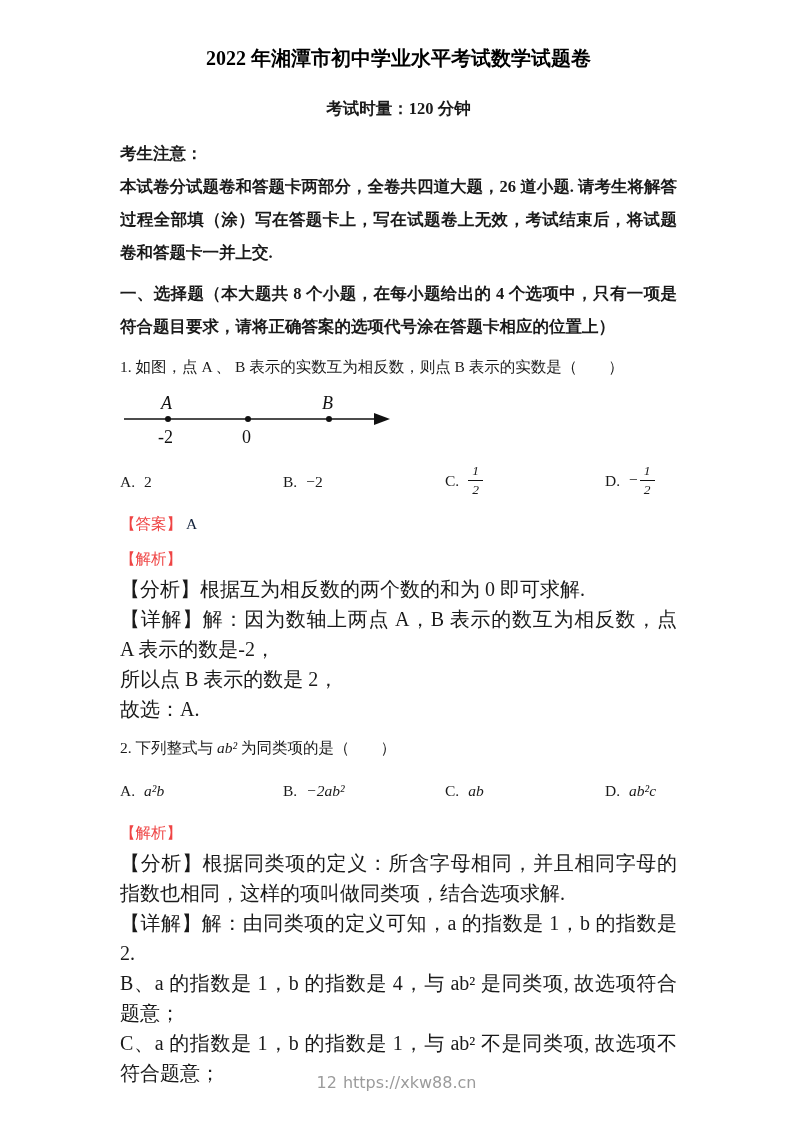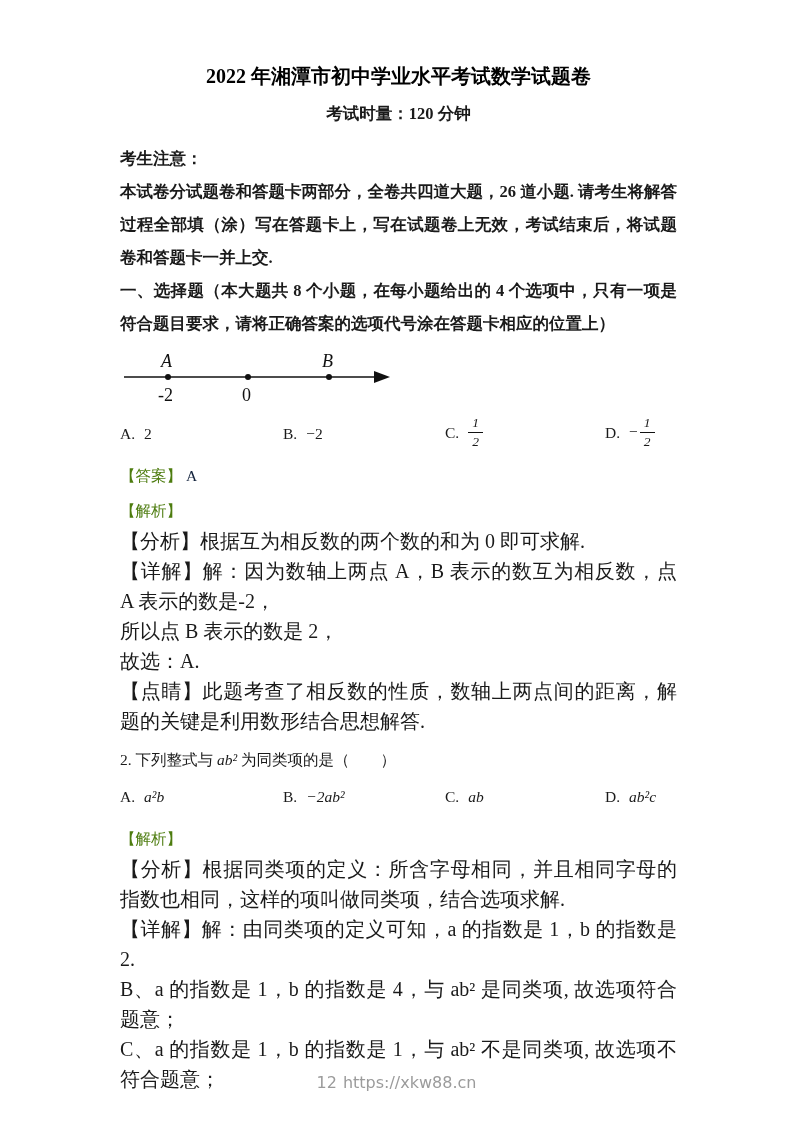--- a/index.html
+++ b/index.html
@@ -8,70 +8,70 @@
     width:793px; height:1122px;
     margin:0 auto;
     background:#ffffff;
     font-family:"Liberation Serif","DejaVu Serif",serif;
     color:#1a1a1a;
     overflow:hidden;
   }
   .content { padding:0 116px 0 120px; }
 
   .title {
-    margin:0; padding-top:62px;
+    margin:0; padding-top:44px;
     font-size:20px; line-height:28px;
     font-weight:bold; text-align:center;
     color:#000;
   }
   .subtitle {
-    margin-top:13px;
+    margin-top:26px;
     font-size:16.5px; font-weight:bold; text-align:center;
   }
   .notice-heading {
     margin-top:17px;
     font-size:16.5px; font-weight:bold; line-height:33px;
   }
   .bold-para {
     margin:0;
     font-size:16.5px; font-weight:bold;
     line-height:33px;
     text-align:justify; text-justify:inter-character;
   }
-  .section-heading { margin-top:0; }
+  .section-heading { margin-top:8px; }
 
   .stem {
     margin:9px 0 0 0;
     font-size:15.5px; line-height:30px;
   }
   .math { font-style:italic; }
 
   .figure-wrap { margin:8px 0 0 2px; height:64px; }
 
   .opts {
     display:grid;
     grid-template-columns:163px 162px 160px 1fr;
     align-items:center;
-    margin-top:0;
+    margin-top:6px;
     min-height:44px;
     font-size:15.5px;
   }
   .opt { white-space:nowrap; }
   .opt .lab { margin-right:9px; }
 
   .frac {
     display:inline-block; text-align:center; vertical-align:middle;
     line-height:1; font-style:italic; position:relative; top:-2px;
   }
   .frac .fnum { display:block; font-size:13.5px; padding:0 4px 2px; border-bottom:1.2px solid #111; }
   .frac .fden { display:block; font-size:13.5px; padding-top:2px; }
   .fsign { display:inline-block; vertical-align:middle; position:relative; top:-2px; margin-right:2px; }
 
   .ans-line { margin:4px 0 0 0; font-size:15.5px; line-height:31px; }
-  .tag-blue { color:#4d7c0f; }
+  .tag-blue { color:#ef4444; }
   .ans-val { margin-left:4px; color:#10203a; }
 
   .expl { margin:0; font-size:20px; line-height:30px; text-align:justify; text-justify:inter-character; }
 
   .nl-text { font-family:"Liberation Serif","DejaVu Serif",serif; }
 
   .footer {
     position:absolute; left:0; right:0; bottom:30px;
     text-align:center;
     font-family:"DejaVu Sans","Liberation Sans",sans-serif;
@@ -86,20 +86,21 @@
   <div class="content">
 
     <h1 class="title">2022 年湘潭市初中学业水平考试数学试题卷</h1>
     <div class="subtitle">考试时量：120 分钟</div>
 
     <div class="notice-heading">考生注意：</div>
     <p class="bold-para">本试卷分试题卷和答题卡两部分，全卷共四道大题，26 道小题. 请考生将解答过程全部填（涂）写在答题卡上，写在试题卷上无效，考试结束后，将试题卷和答题卡一并上交.</p>
 
     <p class="bold-para section-heading">一、选择题（本大题共 8 个小题，在每小题给出的 4 个选项中，只有一项是符合题目要求，请将正确答案的选项代号涂在答题卡相应的位置上）</p>
 
+    <p class="stem">1. 如图，点 A 、 B 表示的实数互为相反数，则点 B 表示的实数是（　　）</p>
 
     <div class="figure-wrap">
       <svg width="290" height="62" viewBox="0 0 290 62">
         <line x1="2" y1="29" x2="254" y2="29" stroke="#111" stroke-width="1.6"></line>
         <polygon points="252,23 268,29 252,35" fill="#111"></polygon>
         <circle cx="46" cy="29" r="3" fill="#111"></circle>
         <circle cx="126" cy="29" r="3" fill="#111"></circle>
         <circle cx="207" cy="29" r="3" fill="#111"></circle>
         <text x="39" y="19" font-size="18" font-style="italic" class="nl-text" fill="#111">A</text>
         <text x="200" y="19" font-size="18" font-style="italic" class="nl-text" fill="#111">B</text>
@@ -126,21 +127,20 @@
     <p class="ans-line">
       <span class="tag-blue">【答案】</span><span class="ans-val">A</span>
     </p>
     <p class="ans-line">
       <span class="tag-blue">【解析】</span>
     </p>
     <p class="expl">【分析】根据互为相反数的两个数的和为 0 即可求解.</p>
     <p class="expl">【详解】解：因为数轴上两点 A，B 表示的数互为相反数，点 A 表示的数是-2，</p>
     <p class="expl">所以点 B 表示的数是 2，</p>
     <p class="expl">故选：A.</p>
-    <p class="expl">【点睛】此题考查了相反数的性质，数轴上两点间的距离，解题的关键是利用数形结合思想解答.</p>
 
     <p class="stem">
       <span>2. 下列整式与</span>
       <span class="math">ab²</span>
       <span>为同类项的是（　　）</span>
     </p>
 
     <div class="opts">
       <div class="opt">
         <span class="lab">A.</span><span class="math">a²b</span>

